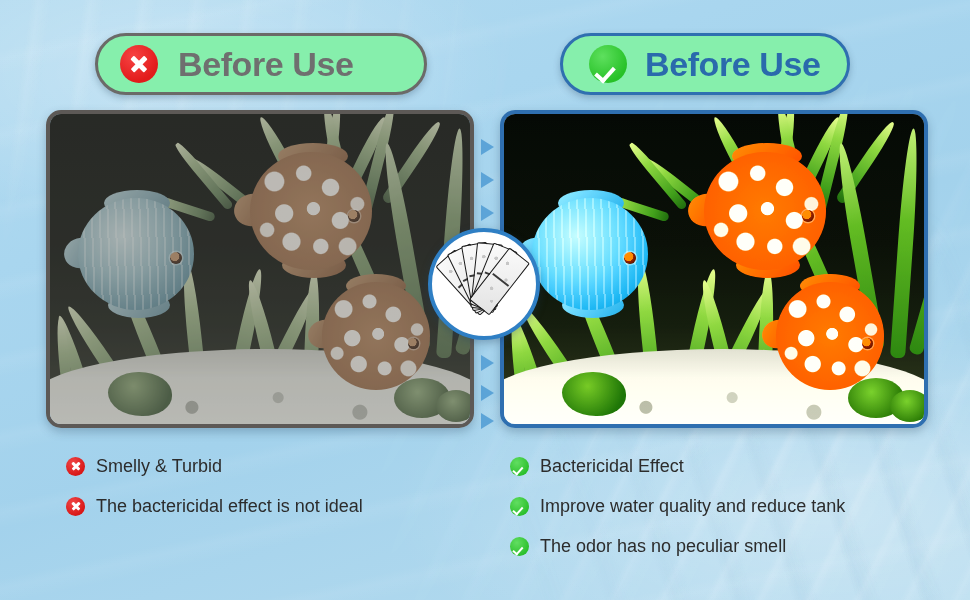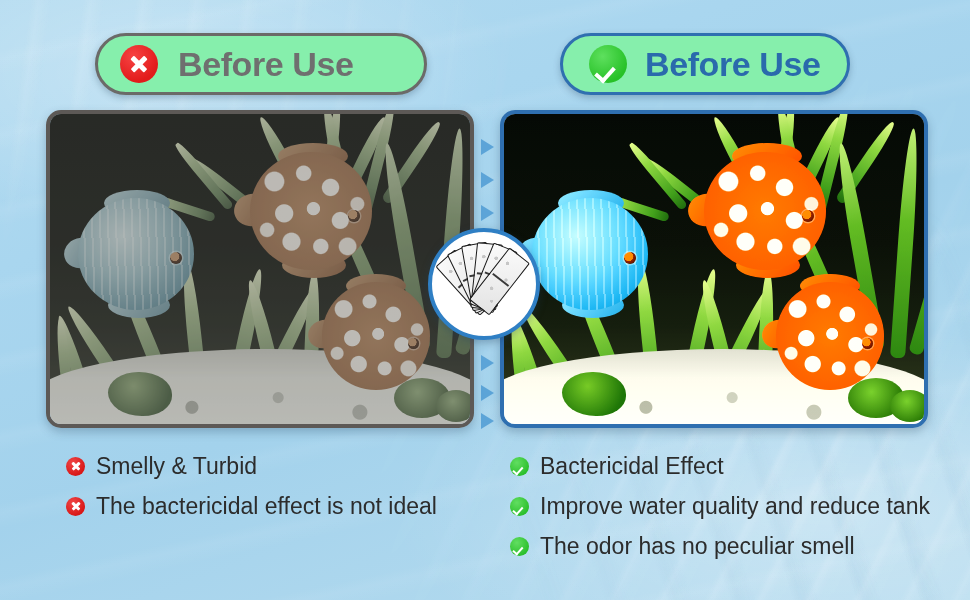--- a/index.html
+++ b/index.html
@@ -179,21 +179,21 @@
   .bi-x  { background:radial-gradient(circle at 36% 30%, #f04646, #d81717 72%); }
   .bi-ck { background:radial-gradient(circle at 36% 30%, #61de61, #2bbf2b 74%); }
   .bi-x::before, .bi-x::after {
     content:""; position:absolute; left:50%; top:50%; width:10px; height:2.6px;
     background:#fff; border-radius:1px; }
   .bi-x::before { transform:translate(-50%,-50%) rotate(45deg); }
   .bi-x::after  { transform:translate(-50%,-50%) rotate(-45deg); }
   .bi-ck::before { content:""; position:absolute; left:5.2px; top:8.4px;
     width:4.2px; height:7.6px; border:2.3px solid #fff; border-top:0; border-left:0;
     transform:rotate(42deg); }
-  .bul-txt { margin-left:11px; font-size:23px; color:#2c2c2c; white-space:nowrap; }
+  .bul-txt { margin-left:11px; font-size:18px; color:#2c2c2c; white-space:nowrap; }
 </style>
 </head>
 <body>
 
 <div class="water-tex t1"></div>
 <div class="water-tex t2"></div>
 <div class="water-tex t3"></div>
 <div class="water-tex t4"></div>
 
 <div class="badge badge-before">

